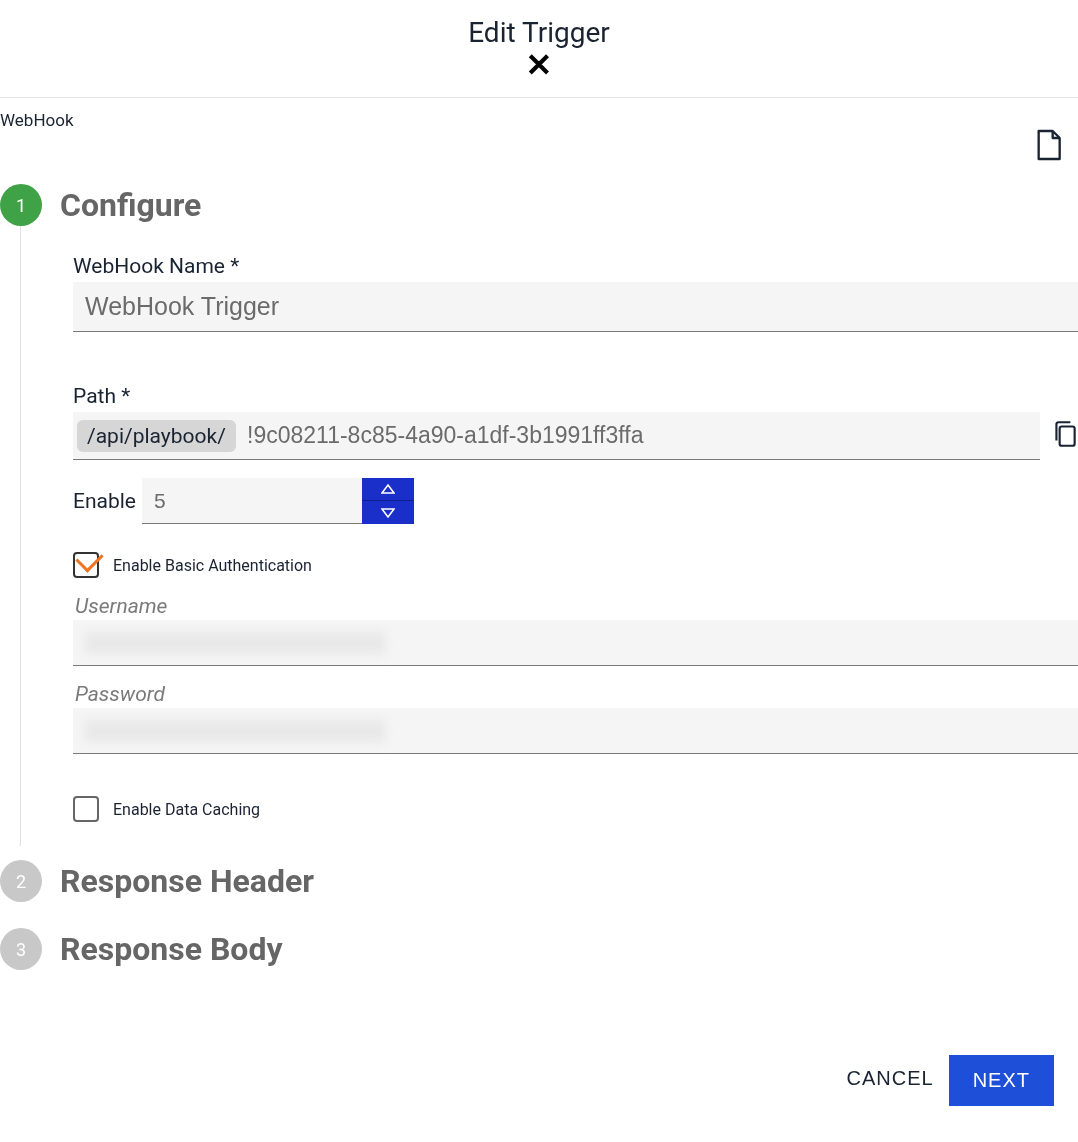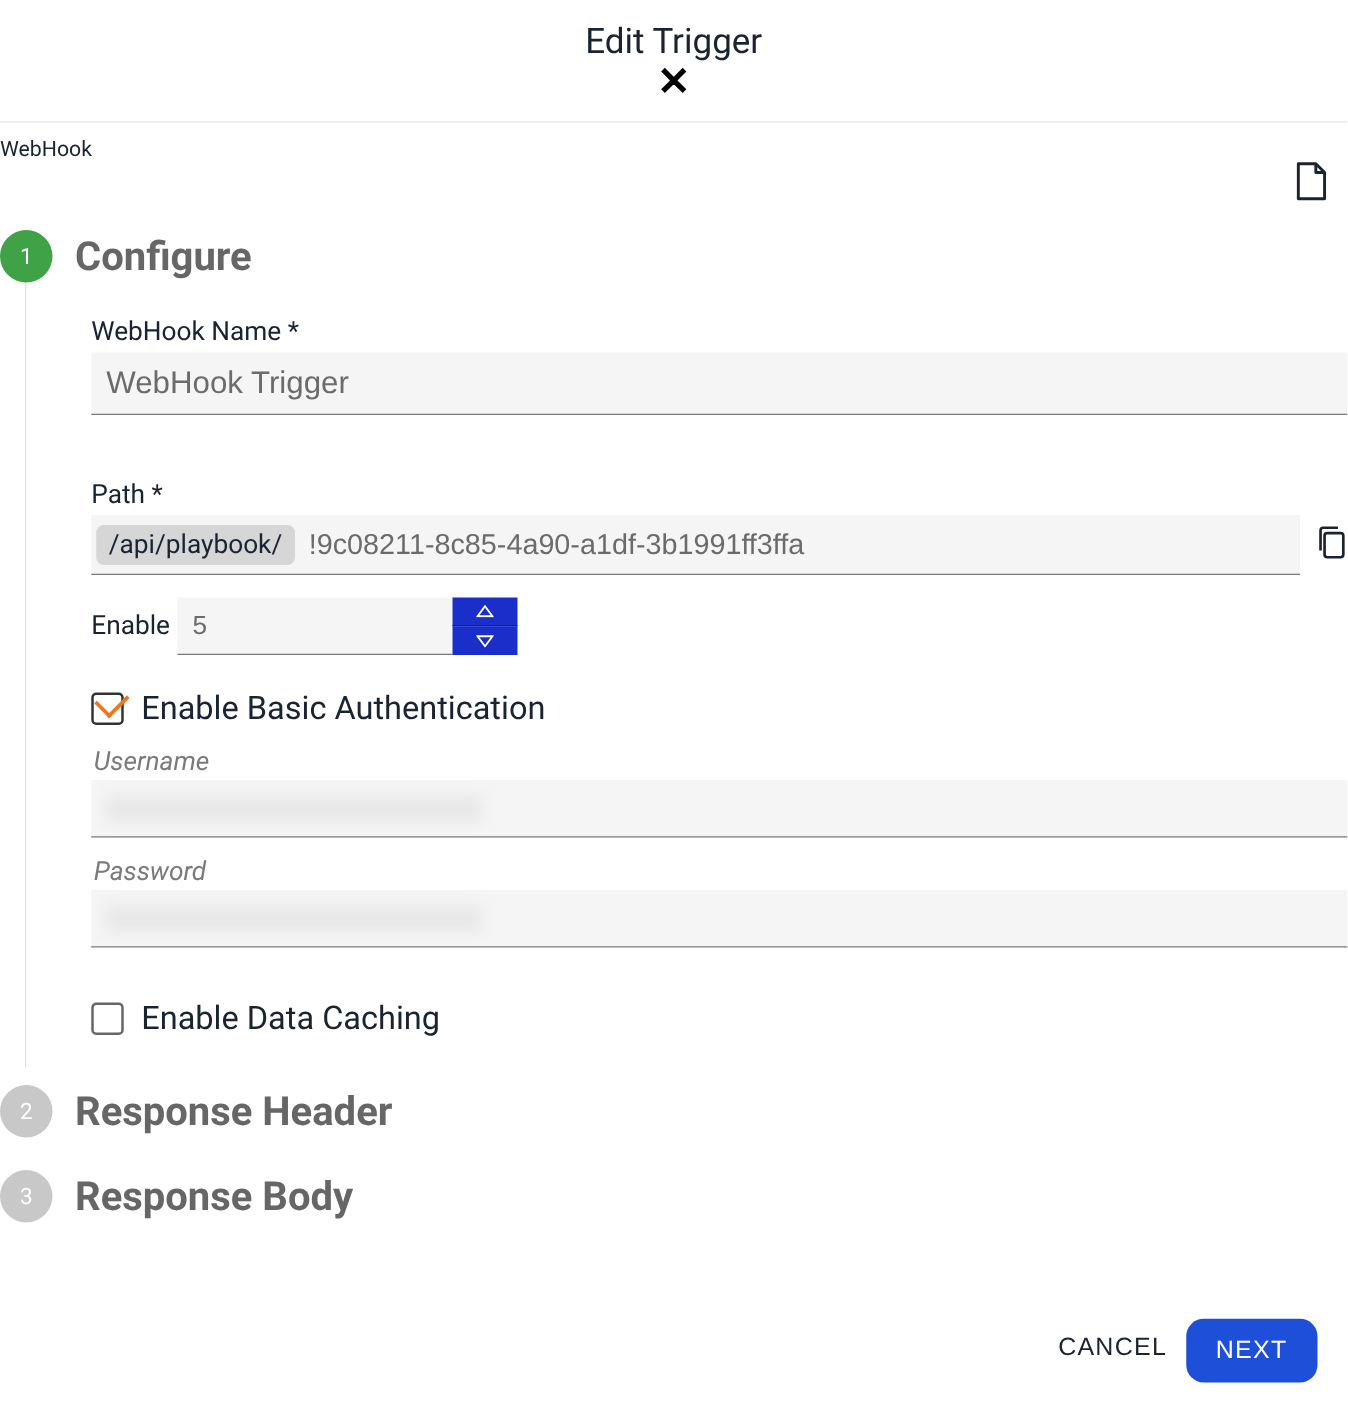--- a/index.html
+++ b/index.html
@@ -218,21 +218,21 @@
       position: absolute;
       left: 3px;
       top: -4px;
       width: 20px;
       height: 14px;
       border-left: 3px solid #ee7623;
       border-bottom: 3px solid #ee7623;
       transform: rotate(-45deg);
     }
     .checkbox-label {
-      font-size: 26px;
+      font-size: 16px;
       color: #1a2332;
     }
     .sub-label {
       font-size: 21px;
       color: #7a7a7a;
       margin-top: 16px;
       margin-left: 2px;
       font-style: italic;
     }
     .blurred-input {
@@ -271,21 +271,21 @@
       cursor: pointer;
       padding: 12px 8px;
     }
     .next-btn {
       background: #1e4fd8;
       color: #fff;
       border: none;
       font-size: 20px;
       letter-spacing: 1px;
       padding: 14px 24px;
-      border-radius: 14px;
+      border-radius: 0;
       cursor: pointer;
     }
   </style>
 </head>
 <body>
 
 <div class="header">
   <div class="header-title">Edit Trigger</div>
   <div class="close-icon">✕</div>
 </div>

